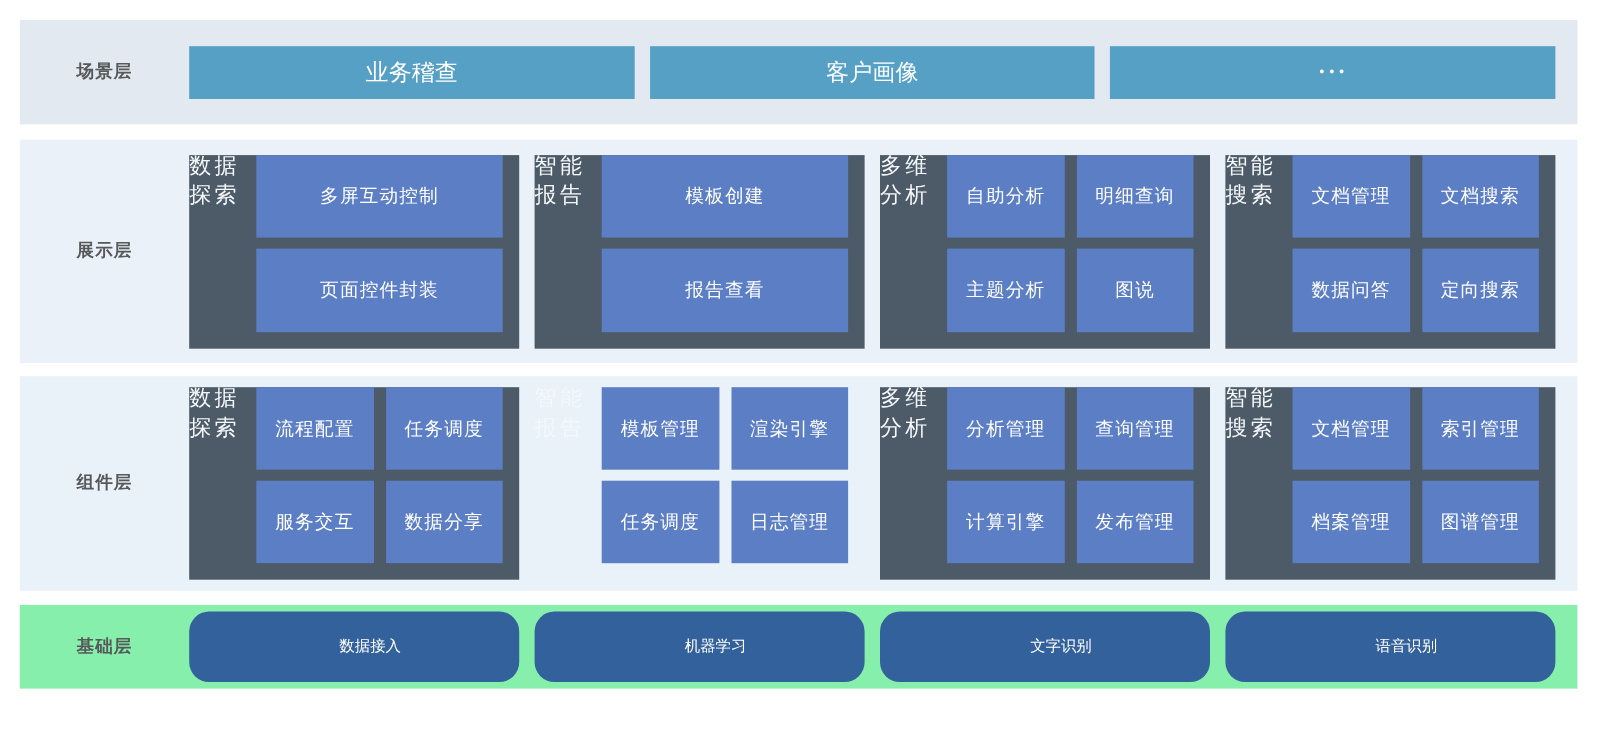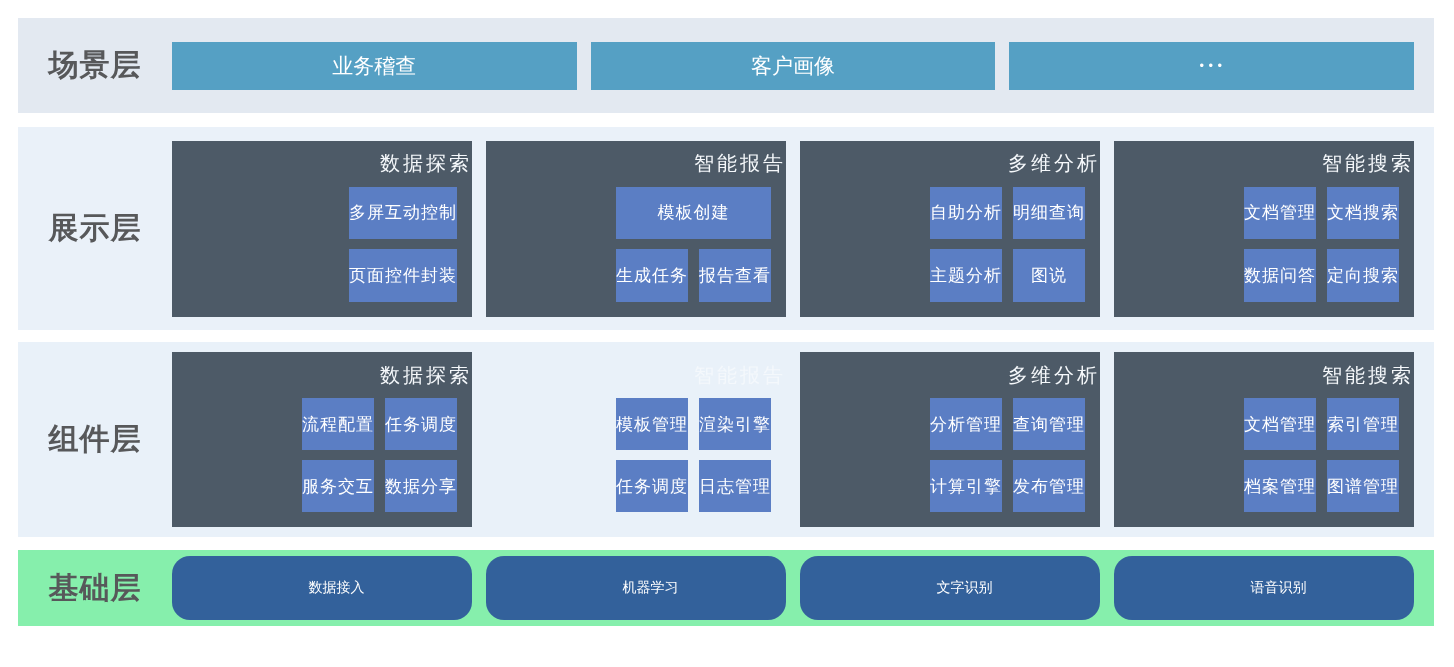--- a/index.html
+++ b/index.html
@@ -14,21 +14,21 @@
   #row-scene     { top:18px;  height:95px;  background:#E3E9F1; }
   #row-display   { top:127px; height:203px; background:#EAF1F9; }
   #row-component { top:342px; height:195px; background:#E9F1F9; }
   #row-base      { top:550px; height:76px; background:#86efac; }
 
   .label-zone {
     width:154px; flex:0 0 154px; display:flex;
     align-items:center; justify-content:center;
   }
   .layer-label {
-    font-size:30px; font-weight:bold; color:#57585A; letter-spacing:1px;
+    font-size:16px; font-weight:bold; color:#57585A; letter-spacing:1px;
   }
   .cols {
     flex:1; display:flex; gap:14px; align-items:center; padding-right:20px;
   }
 
   
   .scene-box {
     flex:1; height:48px; background:#55A0C4; color:#FFFFFF;
     display:flex; align-items:center; justify-content:center;
     font-family:"Liberation Serif","DejaVu Serif",serif; font-size:21px;
@@ -38,21 +38,21 @@
   
   .base-box {
     flex:1; height:64px; background:#33619B; color:#FFFFFF; border-radius:18px;
     display:flex; align-items:center; justify-content:center;
     font-family:"Liberation Serif","DejaVu Serif",serif; font-size:14px;padding-left:29px;
   }
 
   
   .group {
     flex:1; align-self:center; background:#4D5A67; color:#FFFFFF;
-    display:flex; flex-direction:column;align-items:flex-end;
+    display:flex; flex-direction:row;
   }
   #row-display .group   { height:176px; }
   #row-component .group { height:175px; }
   .group.plain { background:transparent; }
   .group-title {
     height:46px; flex:0 0 46px; display:flex; align-items:center; justify-content:center;
     font-family:"Liberation Serif","DejaVu Serif",serif; font-size:20px;
     letter-spacing:3px; color:#F5F8FB;
   }
   .group.plain .group-title { color:#F4F8FC; }
@@ -100,21 +100,20 @@
       </div>
     </div>
 
     <div class="group">
       <div class="group-title">智能报告</div>
       <div class="group-items">
         <div class="item-row">
           <div class="item">模板创建</div>
         </div>
         <div class="item-row">
-          <div class="item">生成任务</div>
           <div class="item">报告查看</div>
         </div>
       </div>
     </div>
 
     <div class="group">
       <div class="group-title">多维分析</div>
       <div class="group-items">
         <div class="item-row">
           <div class="item">自助分析</div>

